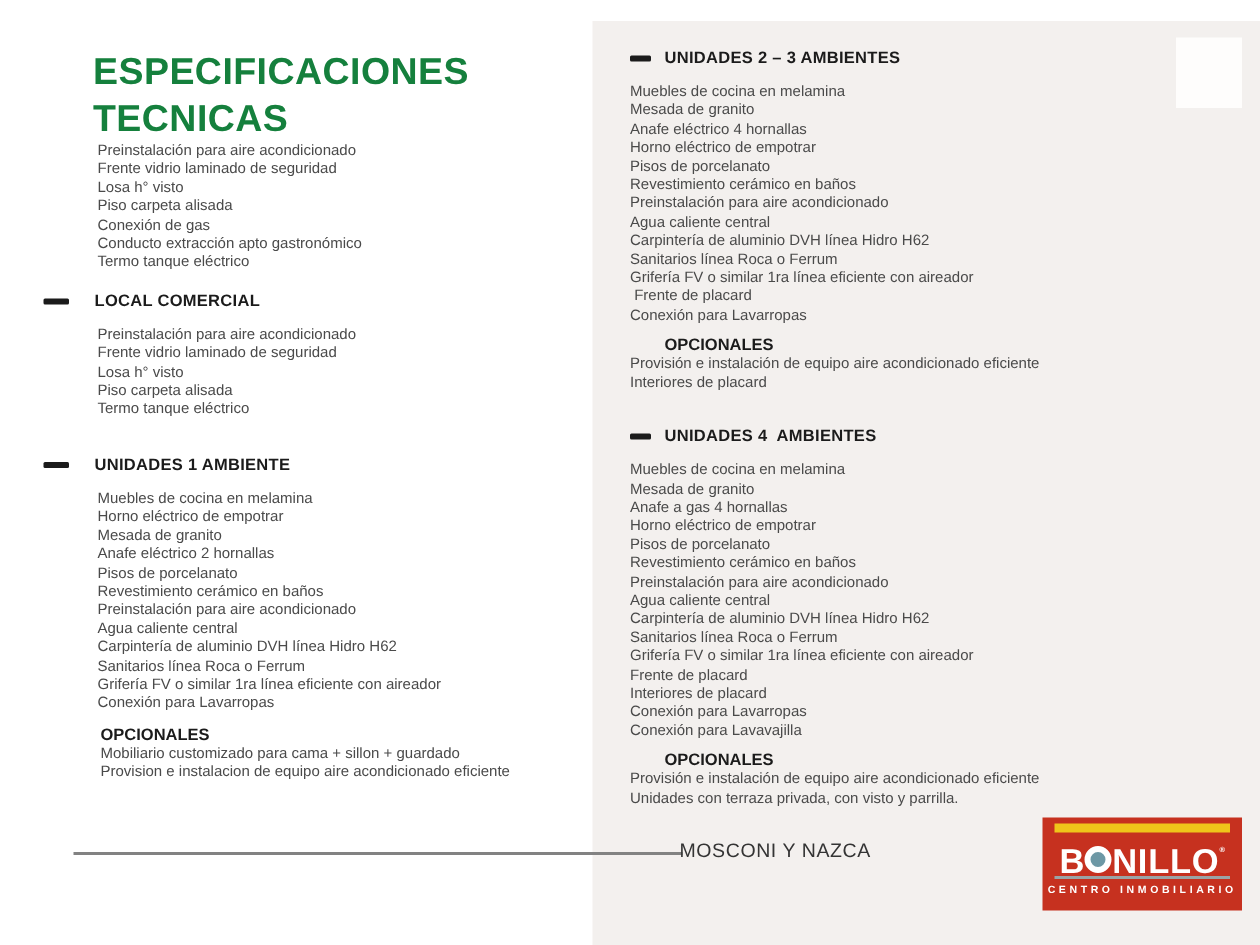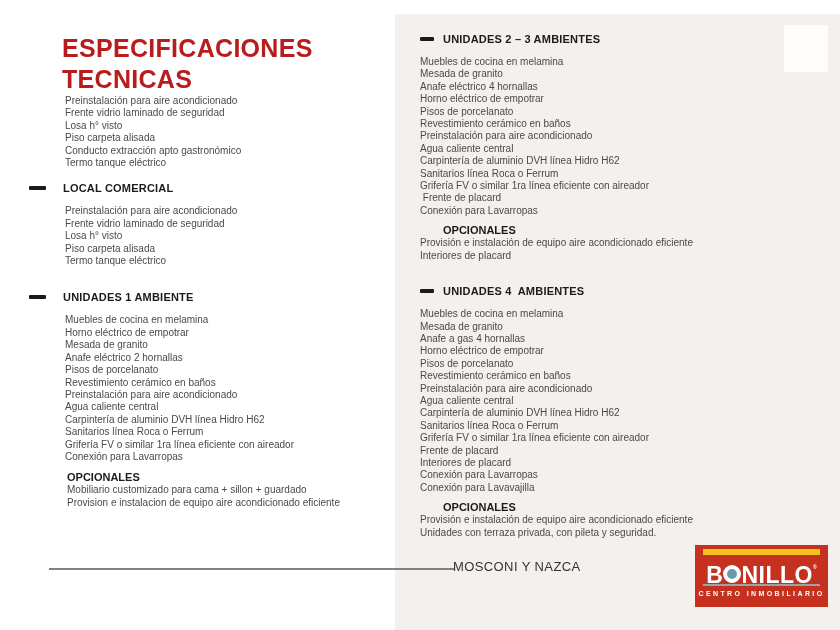--- a/index.html
+++ b/index.html
@@ -16,21 +16,21 @@
   .white-box {
     position:absolute; left:784px; top:25px; width:44px; height:47px;
     background:#fefdfc;
   }
   .left-col  { position:absolute; left:0; top:0; width:395px; }
   .right-col { position:absolute; left:395px; top:14px; width:433px; }
 
   .title {
     margin:33px 0 0 62px;
     font-size:25px; line-height:31px; font-weight:600;
-    color:#b91c1c; letter-spacing:0.3px;
+    color:#15803d; letter-spacing:0.3px;
   }
 
   .sec-head { position:relative; }
   .dash {
     position:absolute; top:4px;
     width:17px; height:4px; background:#1b1b1b; border-radius:1px;
   }
   .left-col  .dash { left:29px; }
   .right-col .dash { left:25px; width:14px; }
   .sec-title {
@@ -114,20 +114,21 @@
     <div>TECNICAS</div>
   </div>
 
   <div class="section s1">
     <div class="items">
 
     <div class="item">Preinstalación para aire acondicionado</div>
         <div class="item">Frente vidrio laminado de seguridad</div>
         <div class="item">Losa h° visto</div>
         <div class="item">Piso carpeta alisada</div>
+        <div class="item">Conexión de gas</div>
         <div class="item">Conducto extracción apto gastronómico</div>
         <div class="item">Termo tanque eléctrico</div>
       </div>
   </div>
 
   <div class="section s2">
     <div class="sec-head">
       <span class="dash"></span>
       <div class="sec-title">LOCAL COMERCIAL</div>
     </div>
@@ -229,21 +230,21 @@
         <div class="item">Conexión para Lavarropas</div>
         <div class="item">Conexión para Lavavajilla</div>
       </div>
   </div>
 
   <div class="opcionales">
     <div class="opc-title">OPCIONALES</div>
     <div class="items">
 
     <div class="item">Provisión e instalación de equipo aire acondicionado eficiente</div>
-        <div class="item">Unidades con terraza privada, con pileta y seguridad.</div>
+        <div class="item">Unidades con terraza privada, con visto y parrilla.</div>
       </div>
   </div>
 </div>
 
 <div class="footer-line"></div>
 <div class="footer-location">MOSCONI Y NAZCA</div>
 
 <div class="logo">
   <div class="logo-bar"></div>
   <div class="logo-text"><span>B</span><span class="logo-o"></span><span>NILLO</span><span class="logo-reg">®</span></div>

